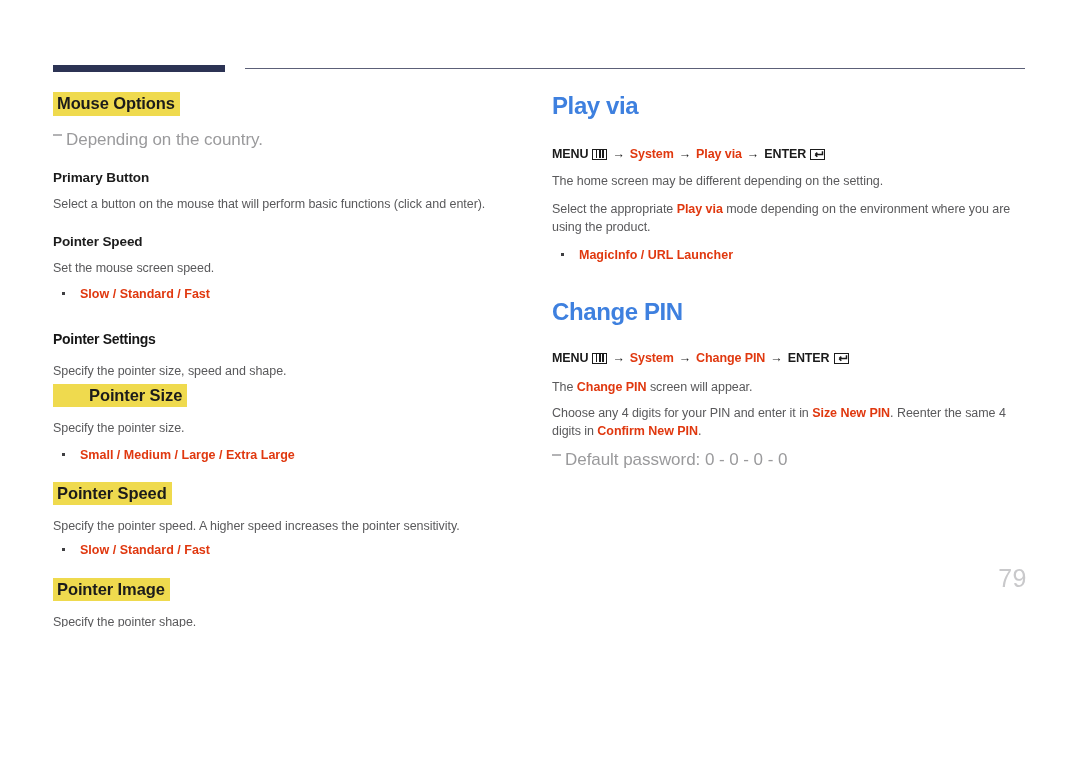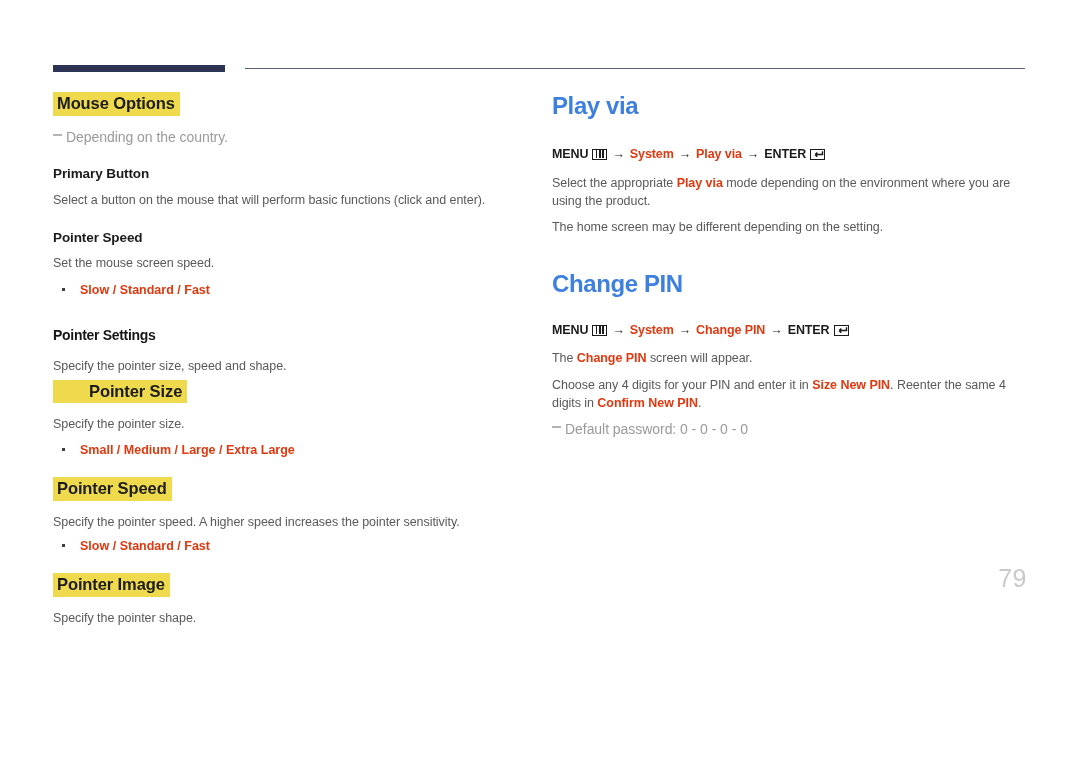--- a/index.html
+++ b/index.html
@@ -87,21 +87,21 @@
   .body-text {
     font-size: 12.5px;
     color: #59595b;
     line-height: 1.45;
     letter-spacing: -0.05px;
   }
   .body-text .rd { color: #e0380f; font-weight: bold; }
 
   
   .note {
-    font-size: 14px;
+    font-size: 17px;
     color: #9a9a9c;
     line-height: 1.4;
     letter-spacing: -0.05px;
     position: relative;
     padding-left: 13px;
   }
   .note::before {
     content: "";
     position: absolute;
     left: 0;
@@ -302,26 +302,29 @@
         <span class="mp-red">Play via</span>
         <span class="arrow">→</span>
         <span>ENTER</span>
         <span class="icon-enter">
           <svg width="13" height="9" viewBox="0 0 13 9">
               <path d="M10.5 1.2 V4.6 H3.2 M3.2 4.6 L5.3 2.6 M3.2 4.6 L5.3 6.7" fill="none" stroke="#1b1b1b" stroke-width="1.5"></path>
             </svg>
         </span>
       </div>
 
+      <div class="body-text mt-8">The home screen may be different depending on the setting.</div>
+
       <div class="body-text mt-10">
         <span>Select the appropriate </span><span class="rd">Play via</span><span> mode depending on the environment where you are using the product.</span>
       </div>
 
-      <div class="body-text mt-8">The home screen may be different depending on the setting.</div>
-
+      <div class="bullet mt-10">
+        <span class="opt">MagicInfo</span><span class="plain">&nbsp;</span><span class="sep">/</span><span class="plain">&nbsp;</span><span class="opt">URL Launcher</span>
+      </div>
     </div>
 
     <div class="mt-34">
       <div class="h-blue">Change PIN</div>
 
       <div class="menupath mt-22">
         <span>MENU</span>
         <span class="icon-menu">
             <i></i>
             <i></i>

